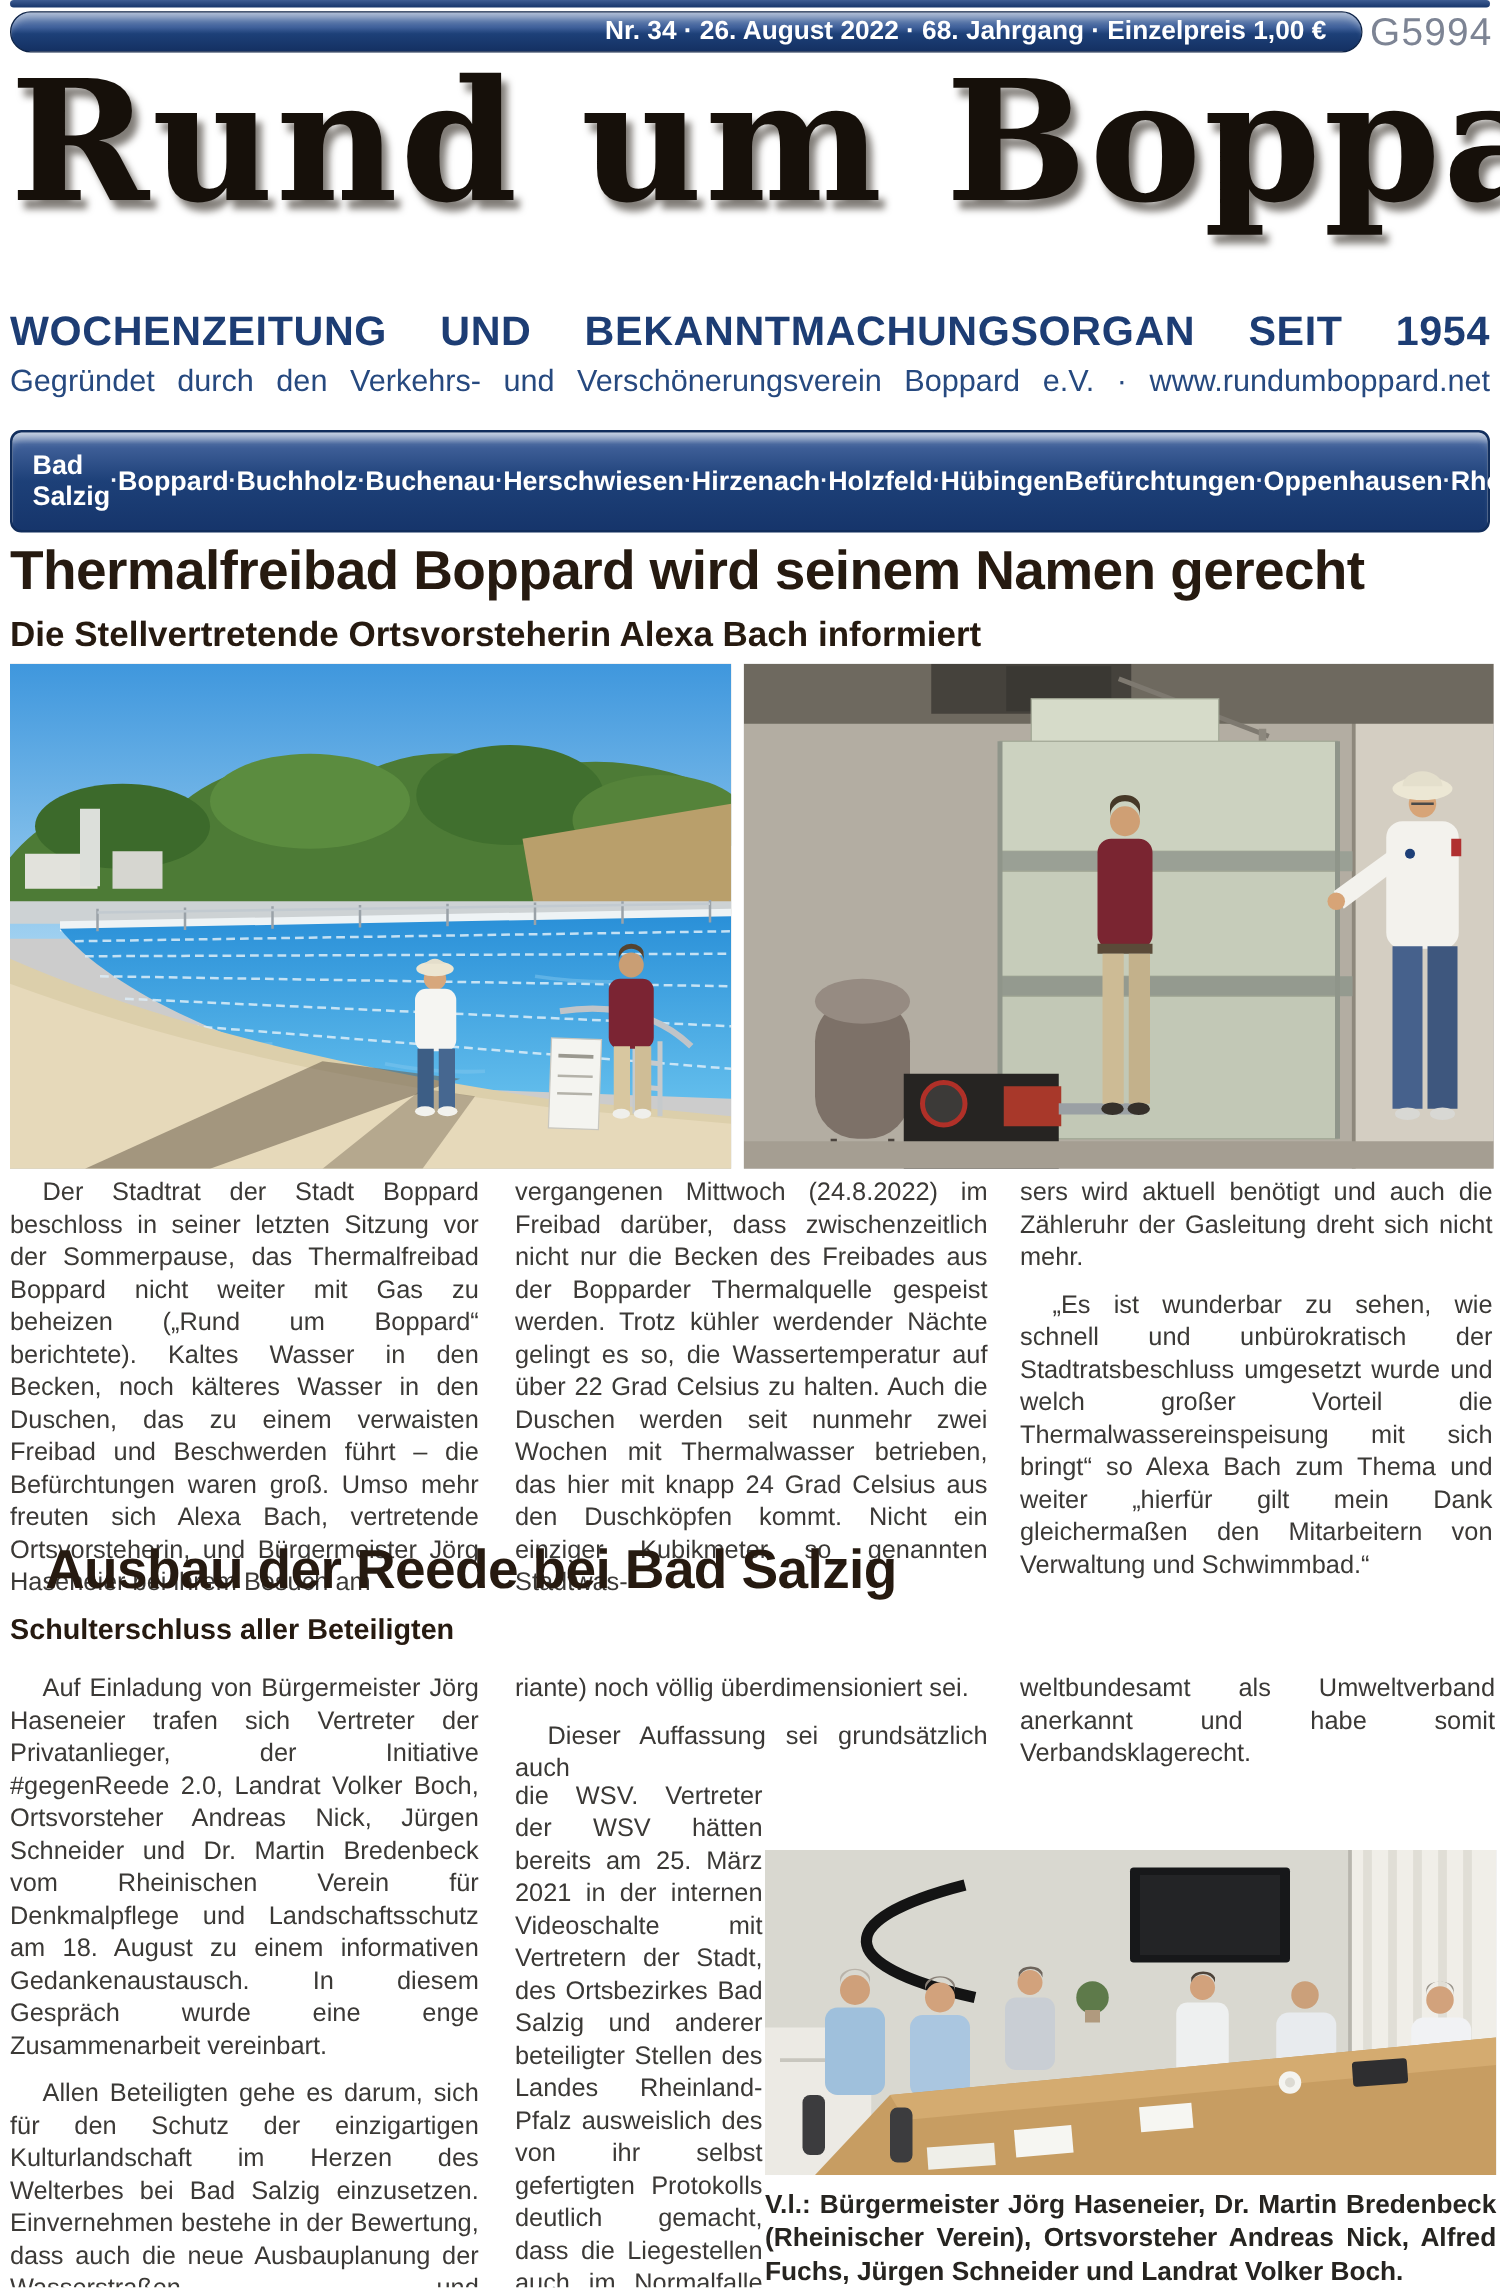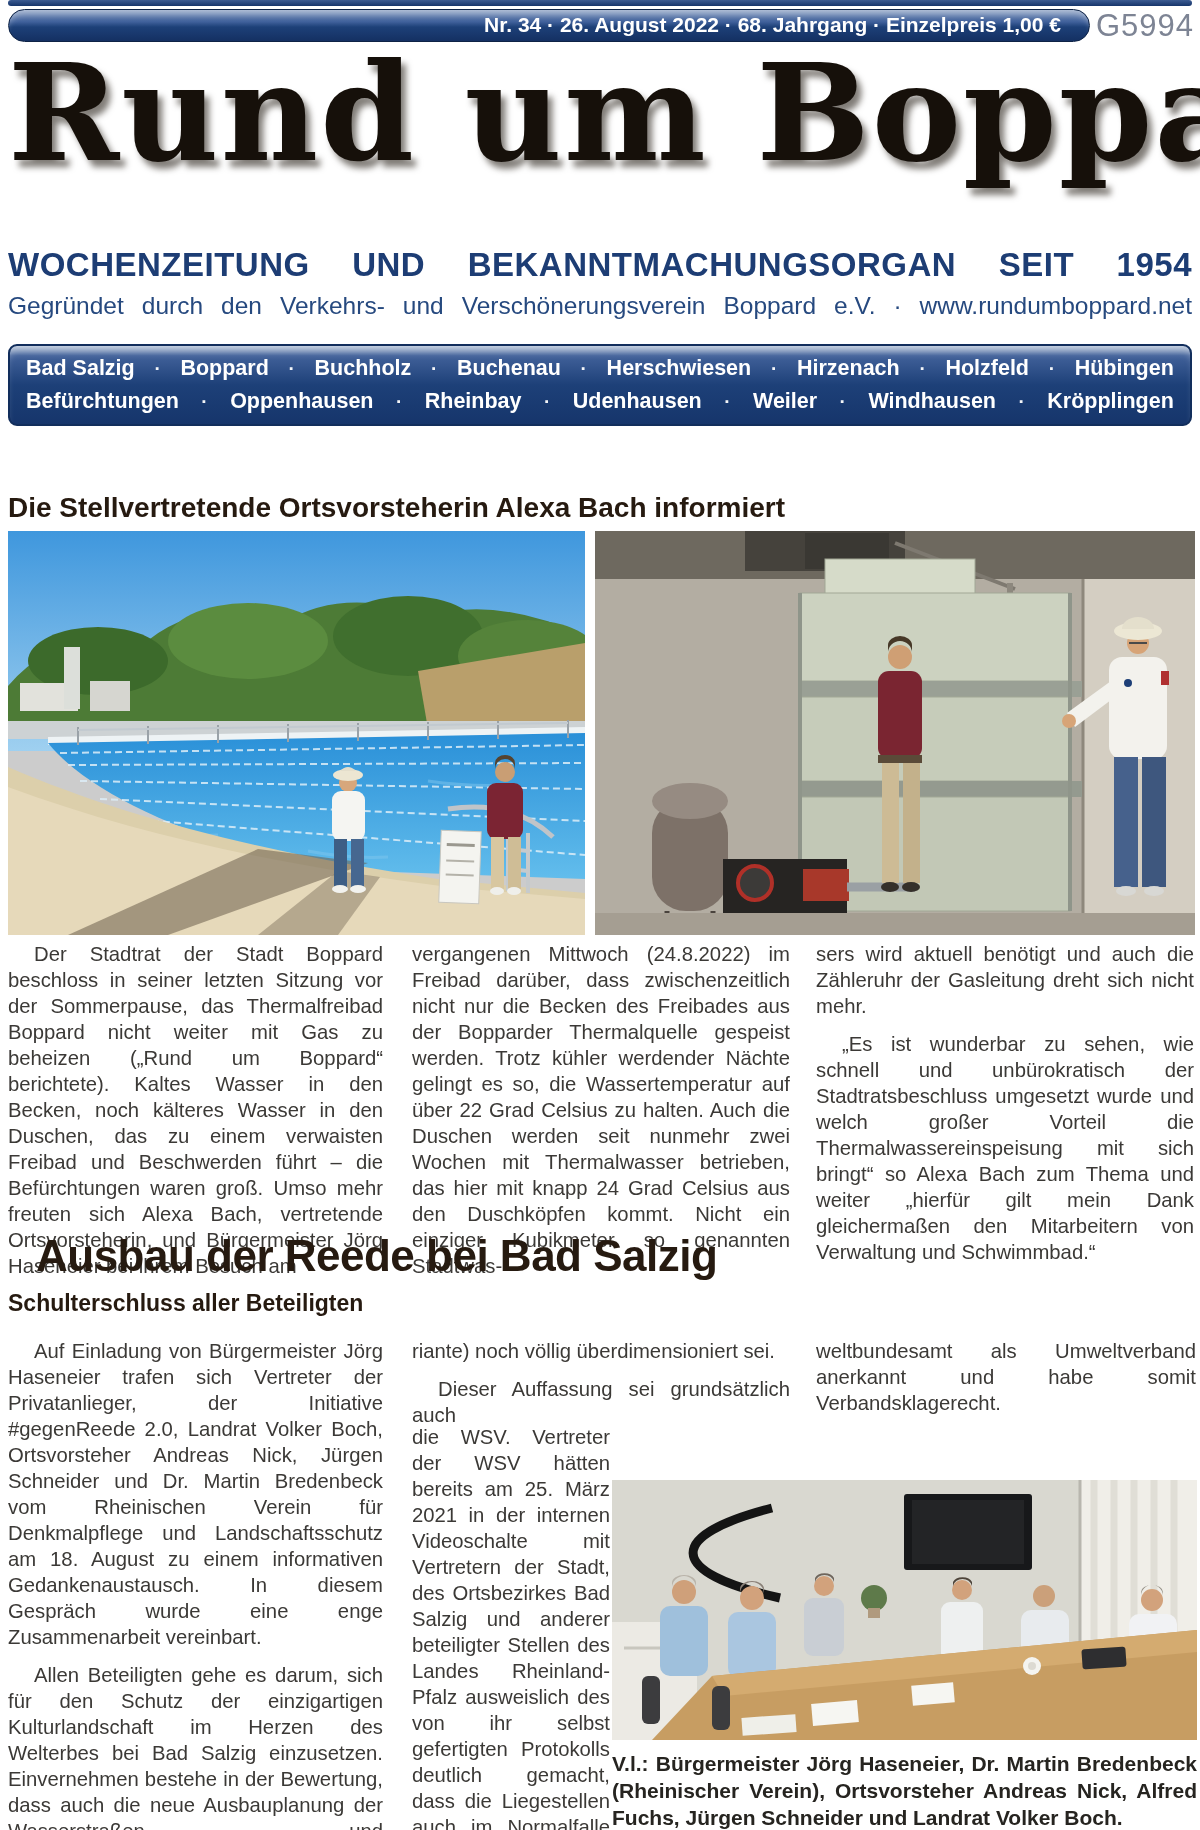--- a/index.html
+++ b/index.html
@@ -29,21 +29,21 @@
       text-align:justify;text-align-last:justify;}
   .masthead-founder{position:absolute;left:8px;top:292px;width:1184px;
       font-size:24.5px;color:#26497f;
       text-align:justify;text-align-last:justify;}
 
   
   .nav-bar{position:absolute;left:8px;top:344px;width:1184px;height:82px;box-sizing:border-box;
       border:2px solid #122e5c;border-radius:9px;
       background:linear-gradient(180deg,#9db0cc 0%,#41619a 12%,#1d4078 50%,#16356b 100%);
       box-shadow:inset 0 10px 8px -5px rgba(255,255,255,.45);
-      display:flex;flex-direction:column;justify-content:space-evenly;padding:2px 16px;}
+      display:flex;flex-direction:row;justify-content:space-evenly;padding:2px 16px;}
   .nav-row{display:flex;justify-content:space-between;align-items:center;
       color:#fff;font-weight:bold;font-size:21.5px;}
   .nav-row .sep{font-size:19px;opacity:.95;}
 
   
   .headline1{position:absolute;left:8px;top:434px;width:1190px;
       font-size:44px;font-weight:bold;color:#261a10;letter-spacing:-.5px;line-height:1.05;}
   .subhead1{position:absolute;left:8px;top:492px;width:1190px;
       font-size:28px;font-weight:bold;color:#261a10;}
   .headline2{position:absolute;left:8px;top:1231px;width:1190px;
@@ -117,20 +117,21 @@
       <span>Udenhausen</span>
         <span class="sep">·</span>
       <span>Weiler</span>
         <span class="sep">·</span>
       <span>Windhausen</span>
         <span class="sep">·</span>
       <span>Kröpplingen</span>
     </div>
   </div>
 
+  <div class="headline1">Thermalfreibad Boppard wird seinem Namen gerecht</div>
   <div class="subhead1">Die Stellvertretende Ortsvorsteherin Alexa Bach informiert</div>
 
   <div class="photo" id="photo-pool">
     <svg viewBox="0 0 577 404" preserveAspectRatio="none">
       <defs>
         <linearGradient id="sky1" x1="0" y1="0" x2="0" y2="1">
           <stop offset="0" stop-color="#3f97dd"></stop>
             <stop offset="1" stop-color="#9fd0f0"></stop>
         </linearGradient>
         <linearGradient id="water1" x1="0" y1="0" x2="0" y2="1">

